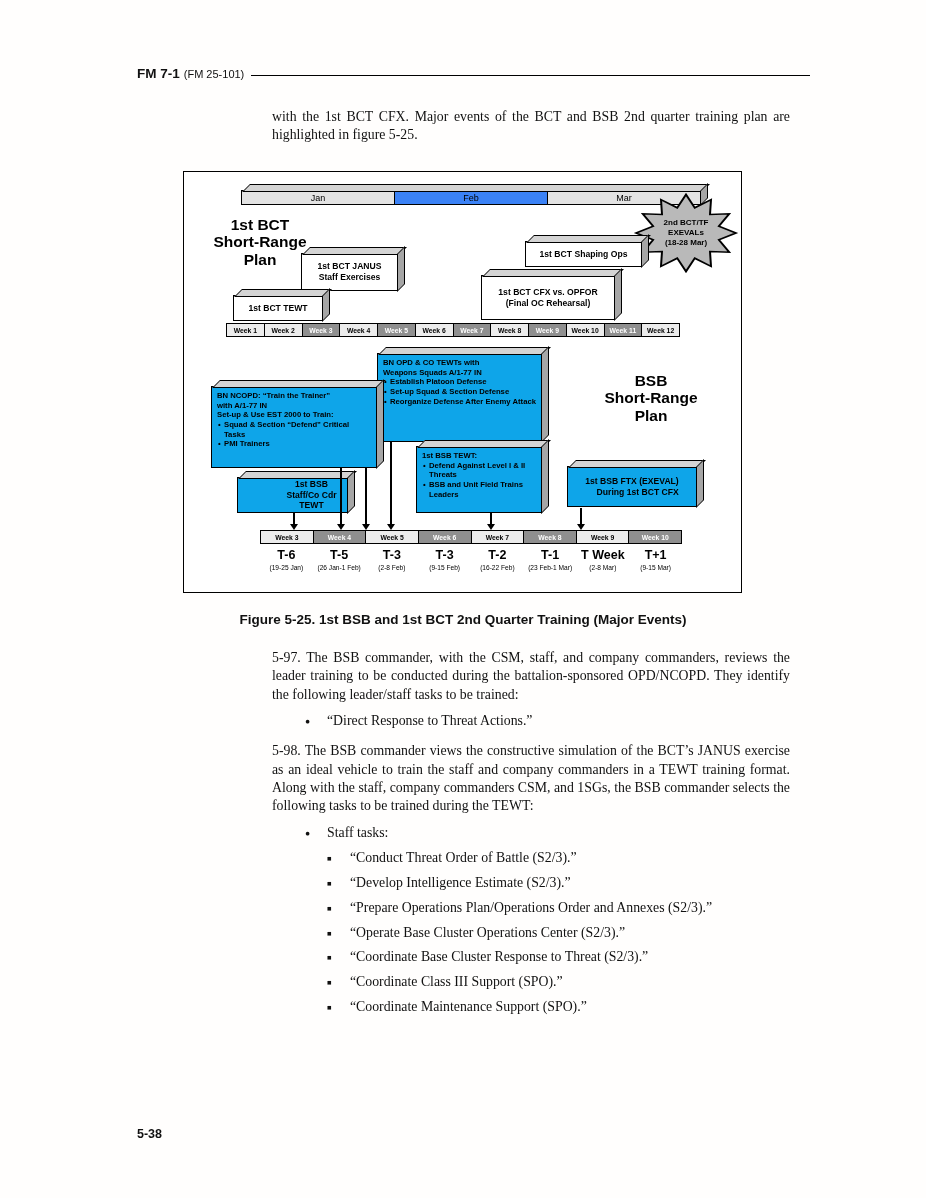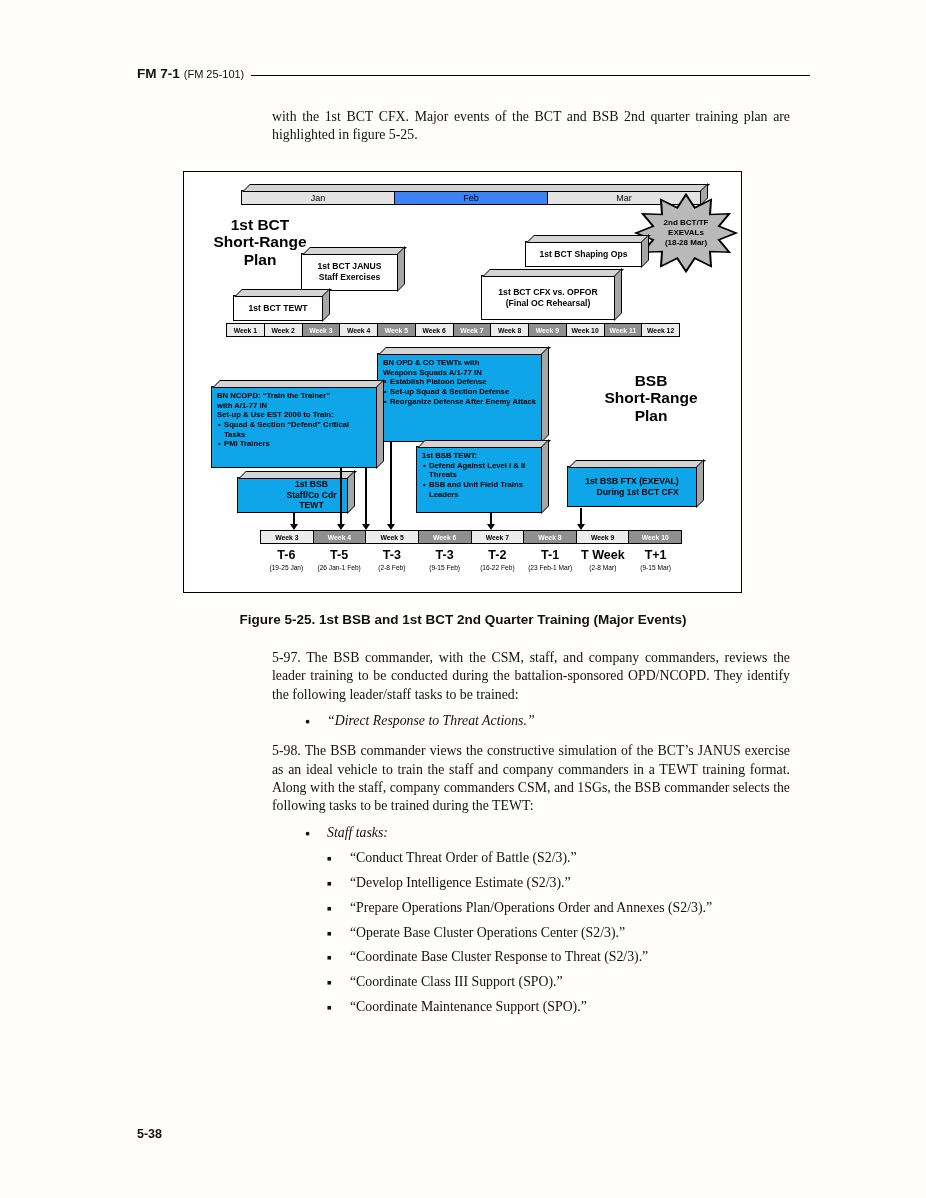--- a/index.html
+++ b/index.html
@@ -81,21 +81,21 @@
 
   
   .caption { position:absolute; left:0; top:612px; width:100%; text-align:center;
              font-family:"Liberation Sans", sans-serif; font-weight:bold; font-size:13.5px; }
 
   
   .content { position:absolute; left:272px; top:649px; width:518px;
              font-size:13.8px; line-height:1.33; }
   .para { text-align:justify; margin-bottom:8px; }
   .blist { margin-bottom:12px; }
-  .b1 { display:flex; padding-left:33px; margin-bottom:7px;font-style:italic; }
+  .b1 { display:flex; padding-left:33px; margin-bottom:7px; }
   .b1 .mark { flex:0 0 22px; }
   .mark::before { content:"●"; font-size:8.5px; position:relative; top:-1px; }
   .b2 { display:flex; padding-left:55px; margin-bottom:6.5px; }
   .b2 .mark2 { flex:0 0 23px; }
   .mark2::before { content:"■"; font-size:7.5px; position:relative; top:-1px; }
   .b1 .btext, .b2 .btext { flex:1; text-align:justify; }
 
   
   .footer { position:absolute; left:137px; top:1127px; font-family:"Liberation Sans", sans-serif;
             font-weight:bold; font-size:12.5px; }

